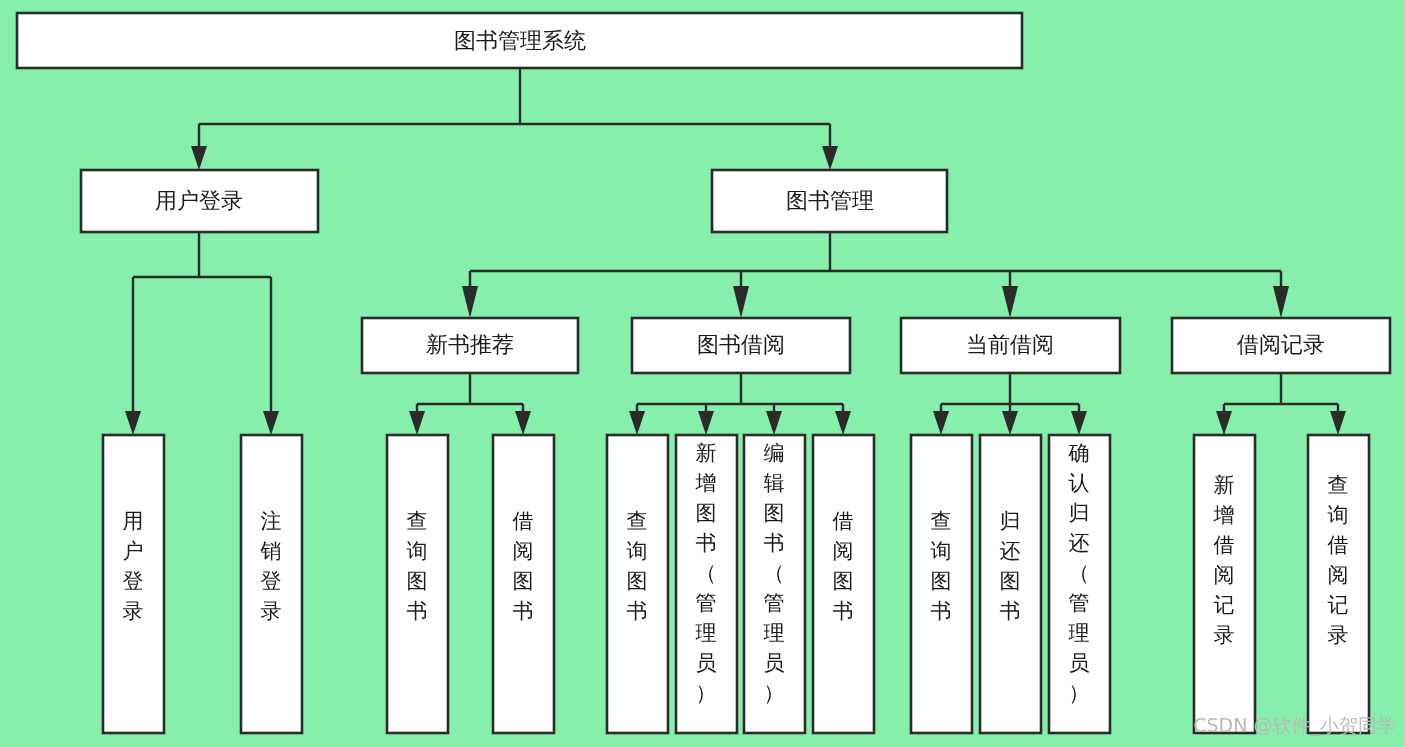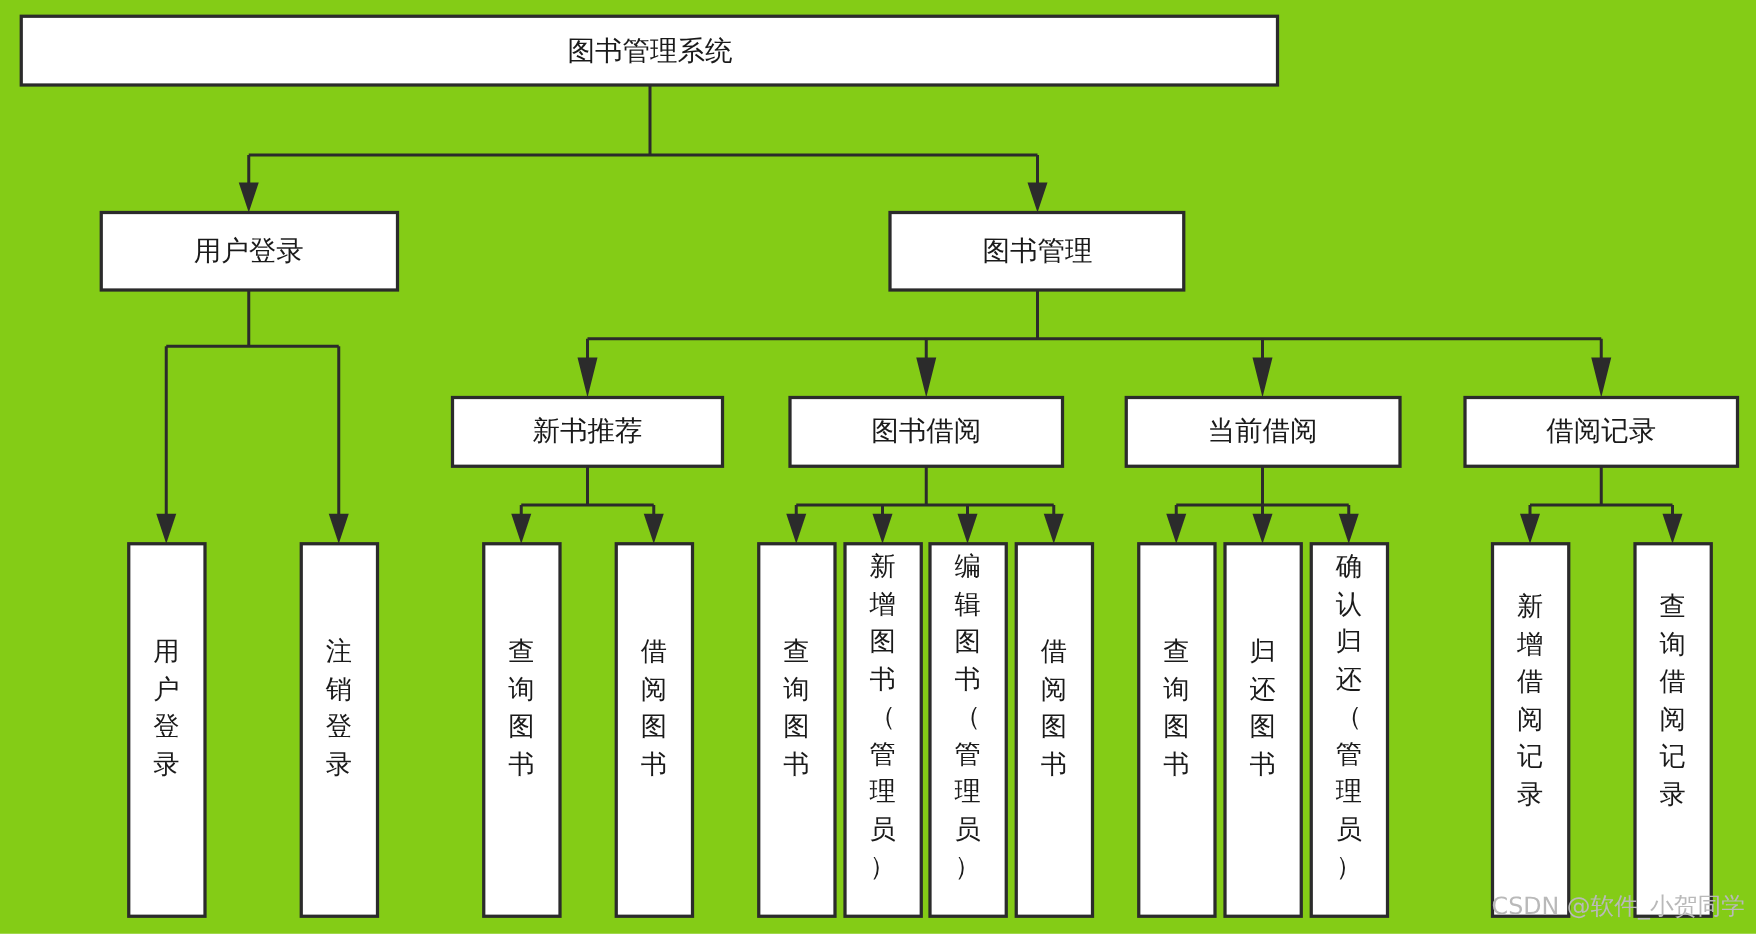--- a/index.html
+++ b/index.html
@@ -12,21 +12,21 @@
     width: 1405px;
     height: 747px;
     font-family: "DejaVu Sans", "Liberation Sans", sans-serif;
     overflow: hidden;
     position: relative;
   }
   #diagram-root {
     position: relative;
     width: 1405px;
     height: 747px;
-    background: #84cc16;
+    background: #86efac;
   }
   svg#chart-svg {
     display: block;
     width: 1405px;
     height: 747px;
   }
   .node-box {
     fill: #ffffff;
     stroke: #2b2b2b;
     stroke-width: 2.6;

